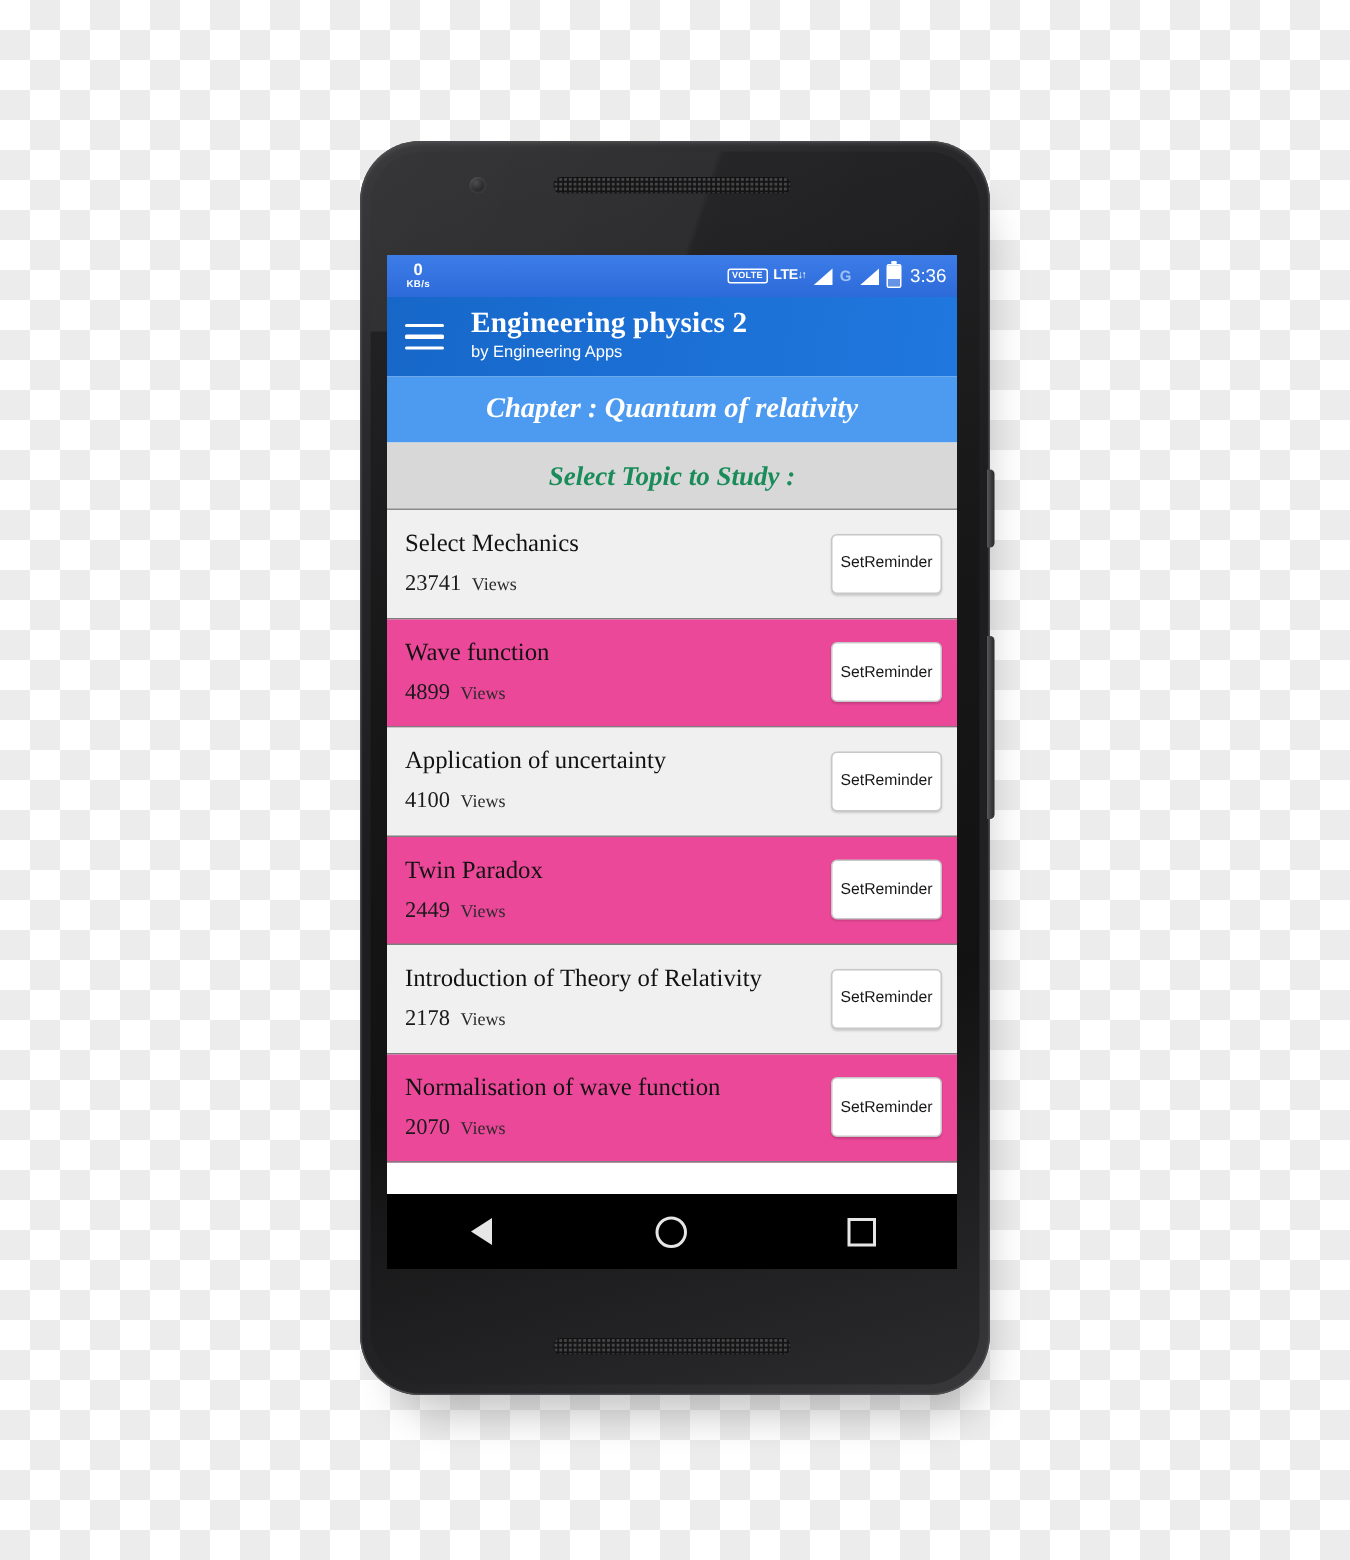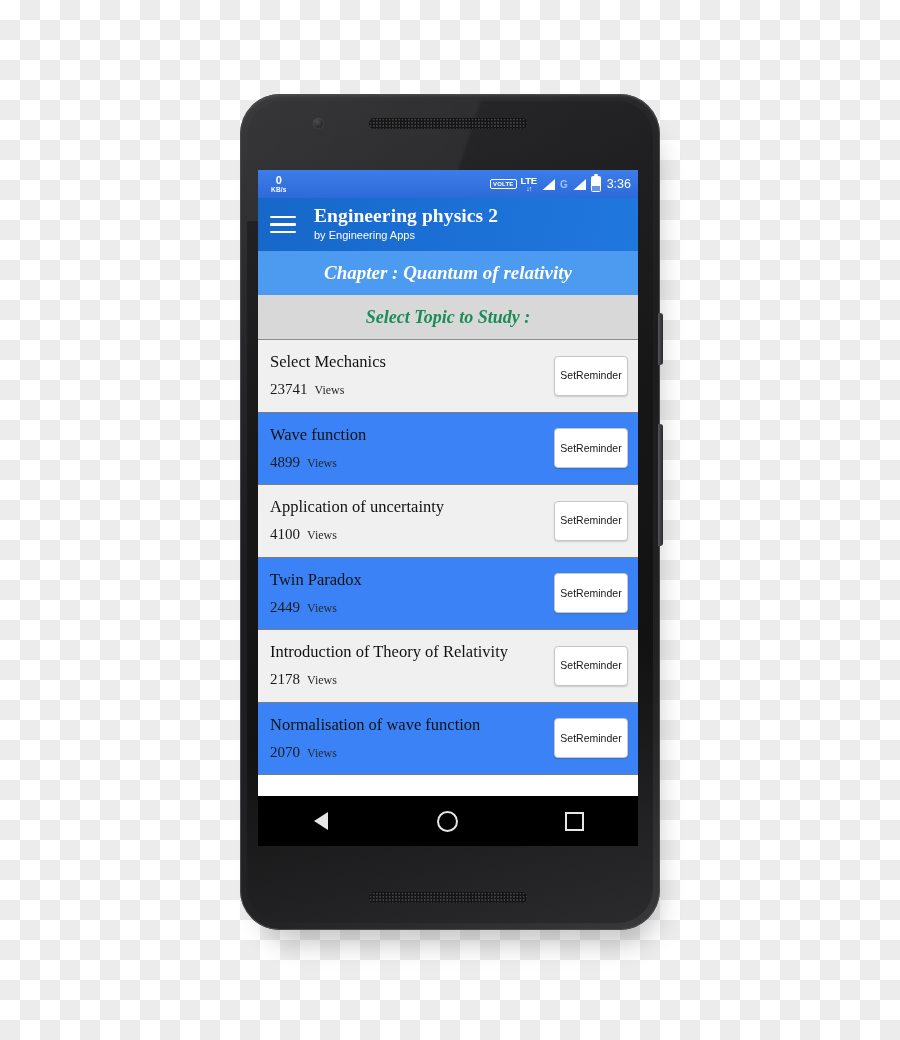--- a/index.html
+++ b/index.html
@@ -138,21 +138,21 @@
     border: 1.5px solid #ffffff;
     border-radius: 2px;
     font-size: 6px;
     font-weight: bold;
     padding: 0.5px 2px;
     letter-spacing: 0.2px;
     line-height: 1.1;
   }
   .lte-block {
     display: flex;
-    flex-direction: column;
+    flex-direction: row;
     align-items: center;
     line-height: 1;
   }
   .lte-text { font-size: 9.5px; font-weight: bold; letter-spacing: -0.3px; }
   .lte-arrows { font-size: 7px; margin-top: -1px; letter-spacing: -1px; }
   .signal-bars {
     width: 15px; height: 13px;
     display: block;
   }
   .gprs-letter {
@@ -249,21 +249,21 @@
   #topic-list {
     background: #ffffff;
   }
   .topic-row {
     height: 72.5px;
     box-sizing: border-box;
     display: flex;
     align-items: center;
     padding: 0 10px 0 12px;
     border-bottom: 1.5px solid #7d7d7d;
-    background: #3b82f6;
+    background: #ec4899;
   }
   .topic-row.alt { background: #f0f0f0; }
   .topic-text { flex: 1; min-width: 0; }
   .topic-title {
     font-family: "Liberation Serif", serif;
     font-size: 16.5px;
     color: #121212;
     line-height: 1.1;
     white-space: nowrap;
   }

